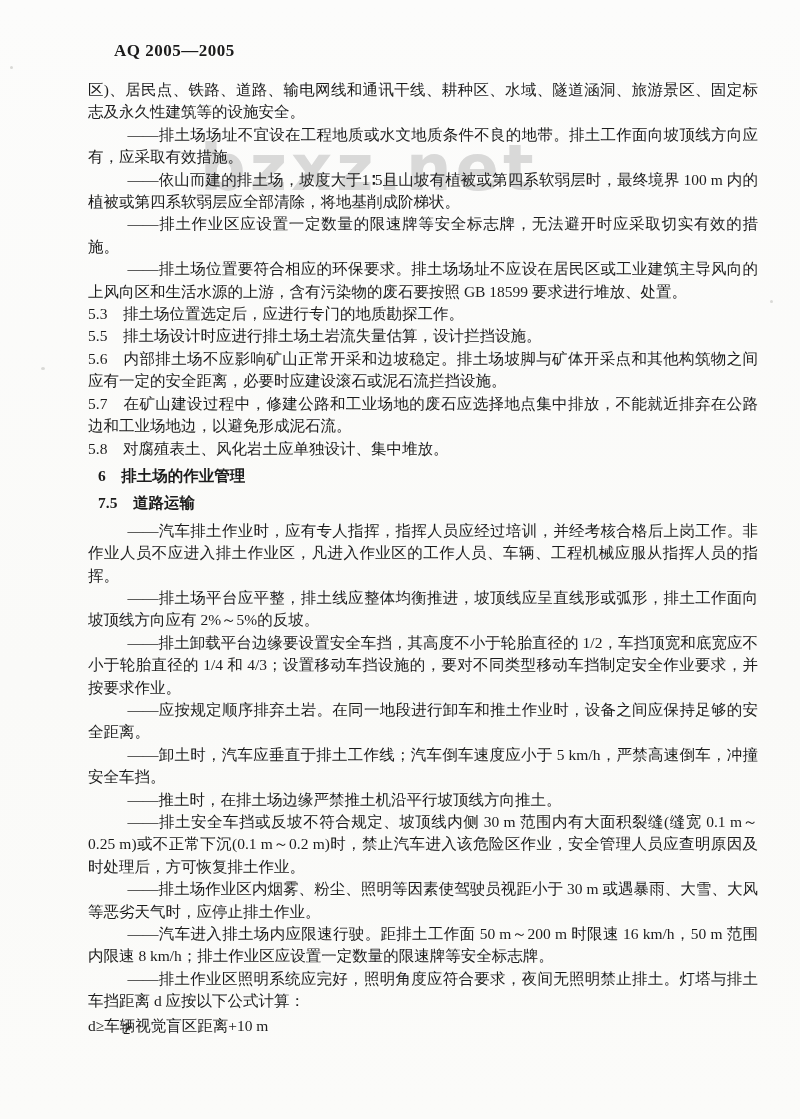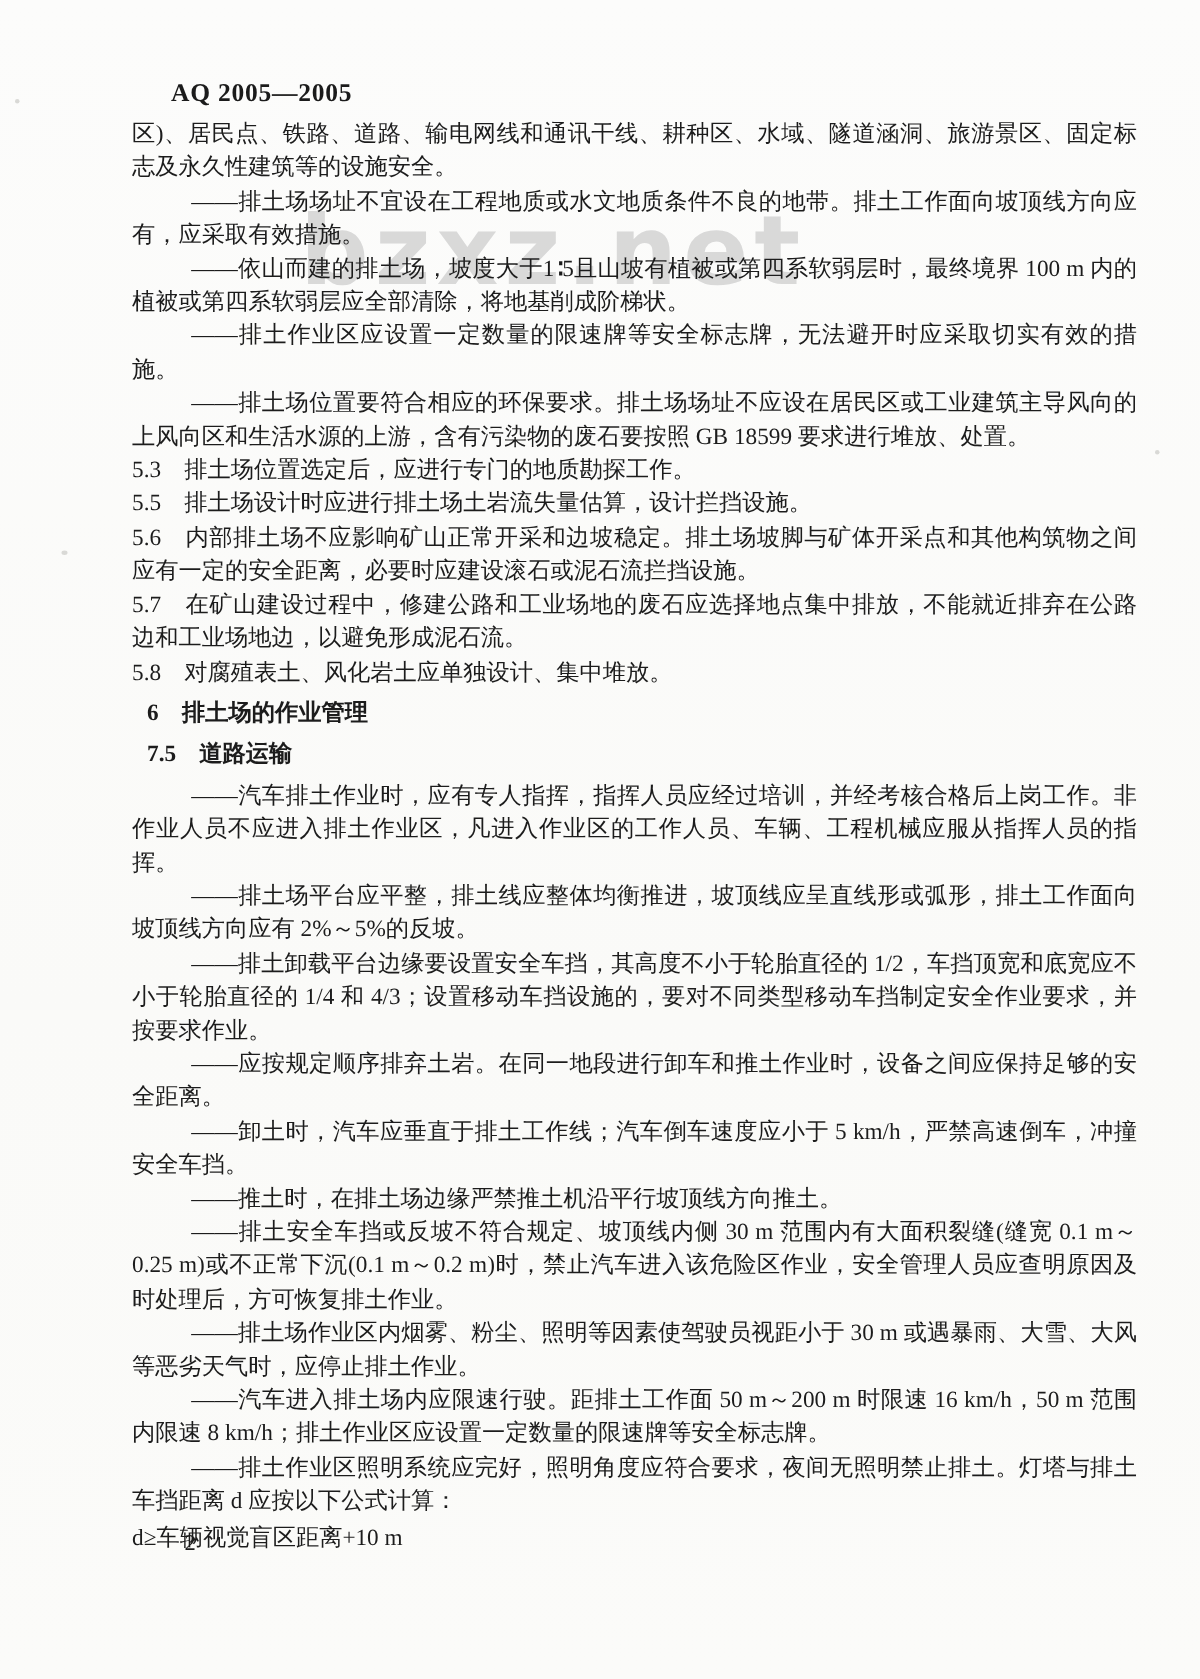--- a/index.html
+++ b/index.html
@@ -22,21 +22,21 @@
     font-size: 64px;
     letter-spacing: 4px;
     color: #c7c7c7;
     opacity: 0.65;
     z-index: 1;
     white-space: nowrap;
     user-select: none;
   }
   .doc-header {
     position: absolute;
-    left: 114px; top: 52px;
+    left: 114px; top: 41px;
     font-size: 17px;
     font-weight: 700;
     color: #1b1b1b;
     letter-spacing: 0.5px;
     z-index: 2;
   }
   .doc-body {
     position: absolute;
     left: 88px; top: 79px;
     width: 670px;

